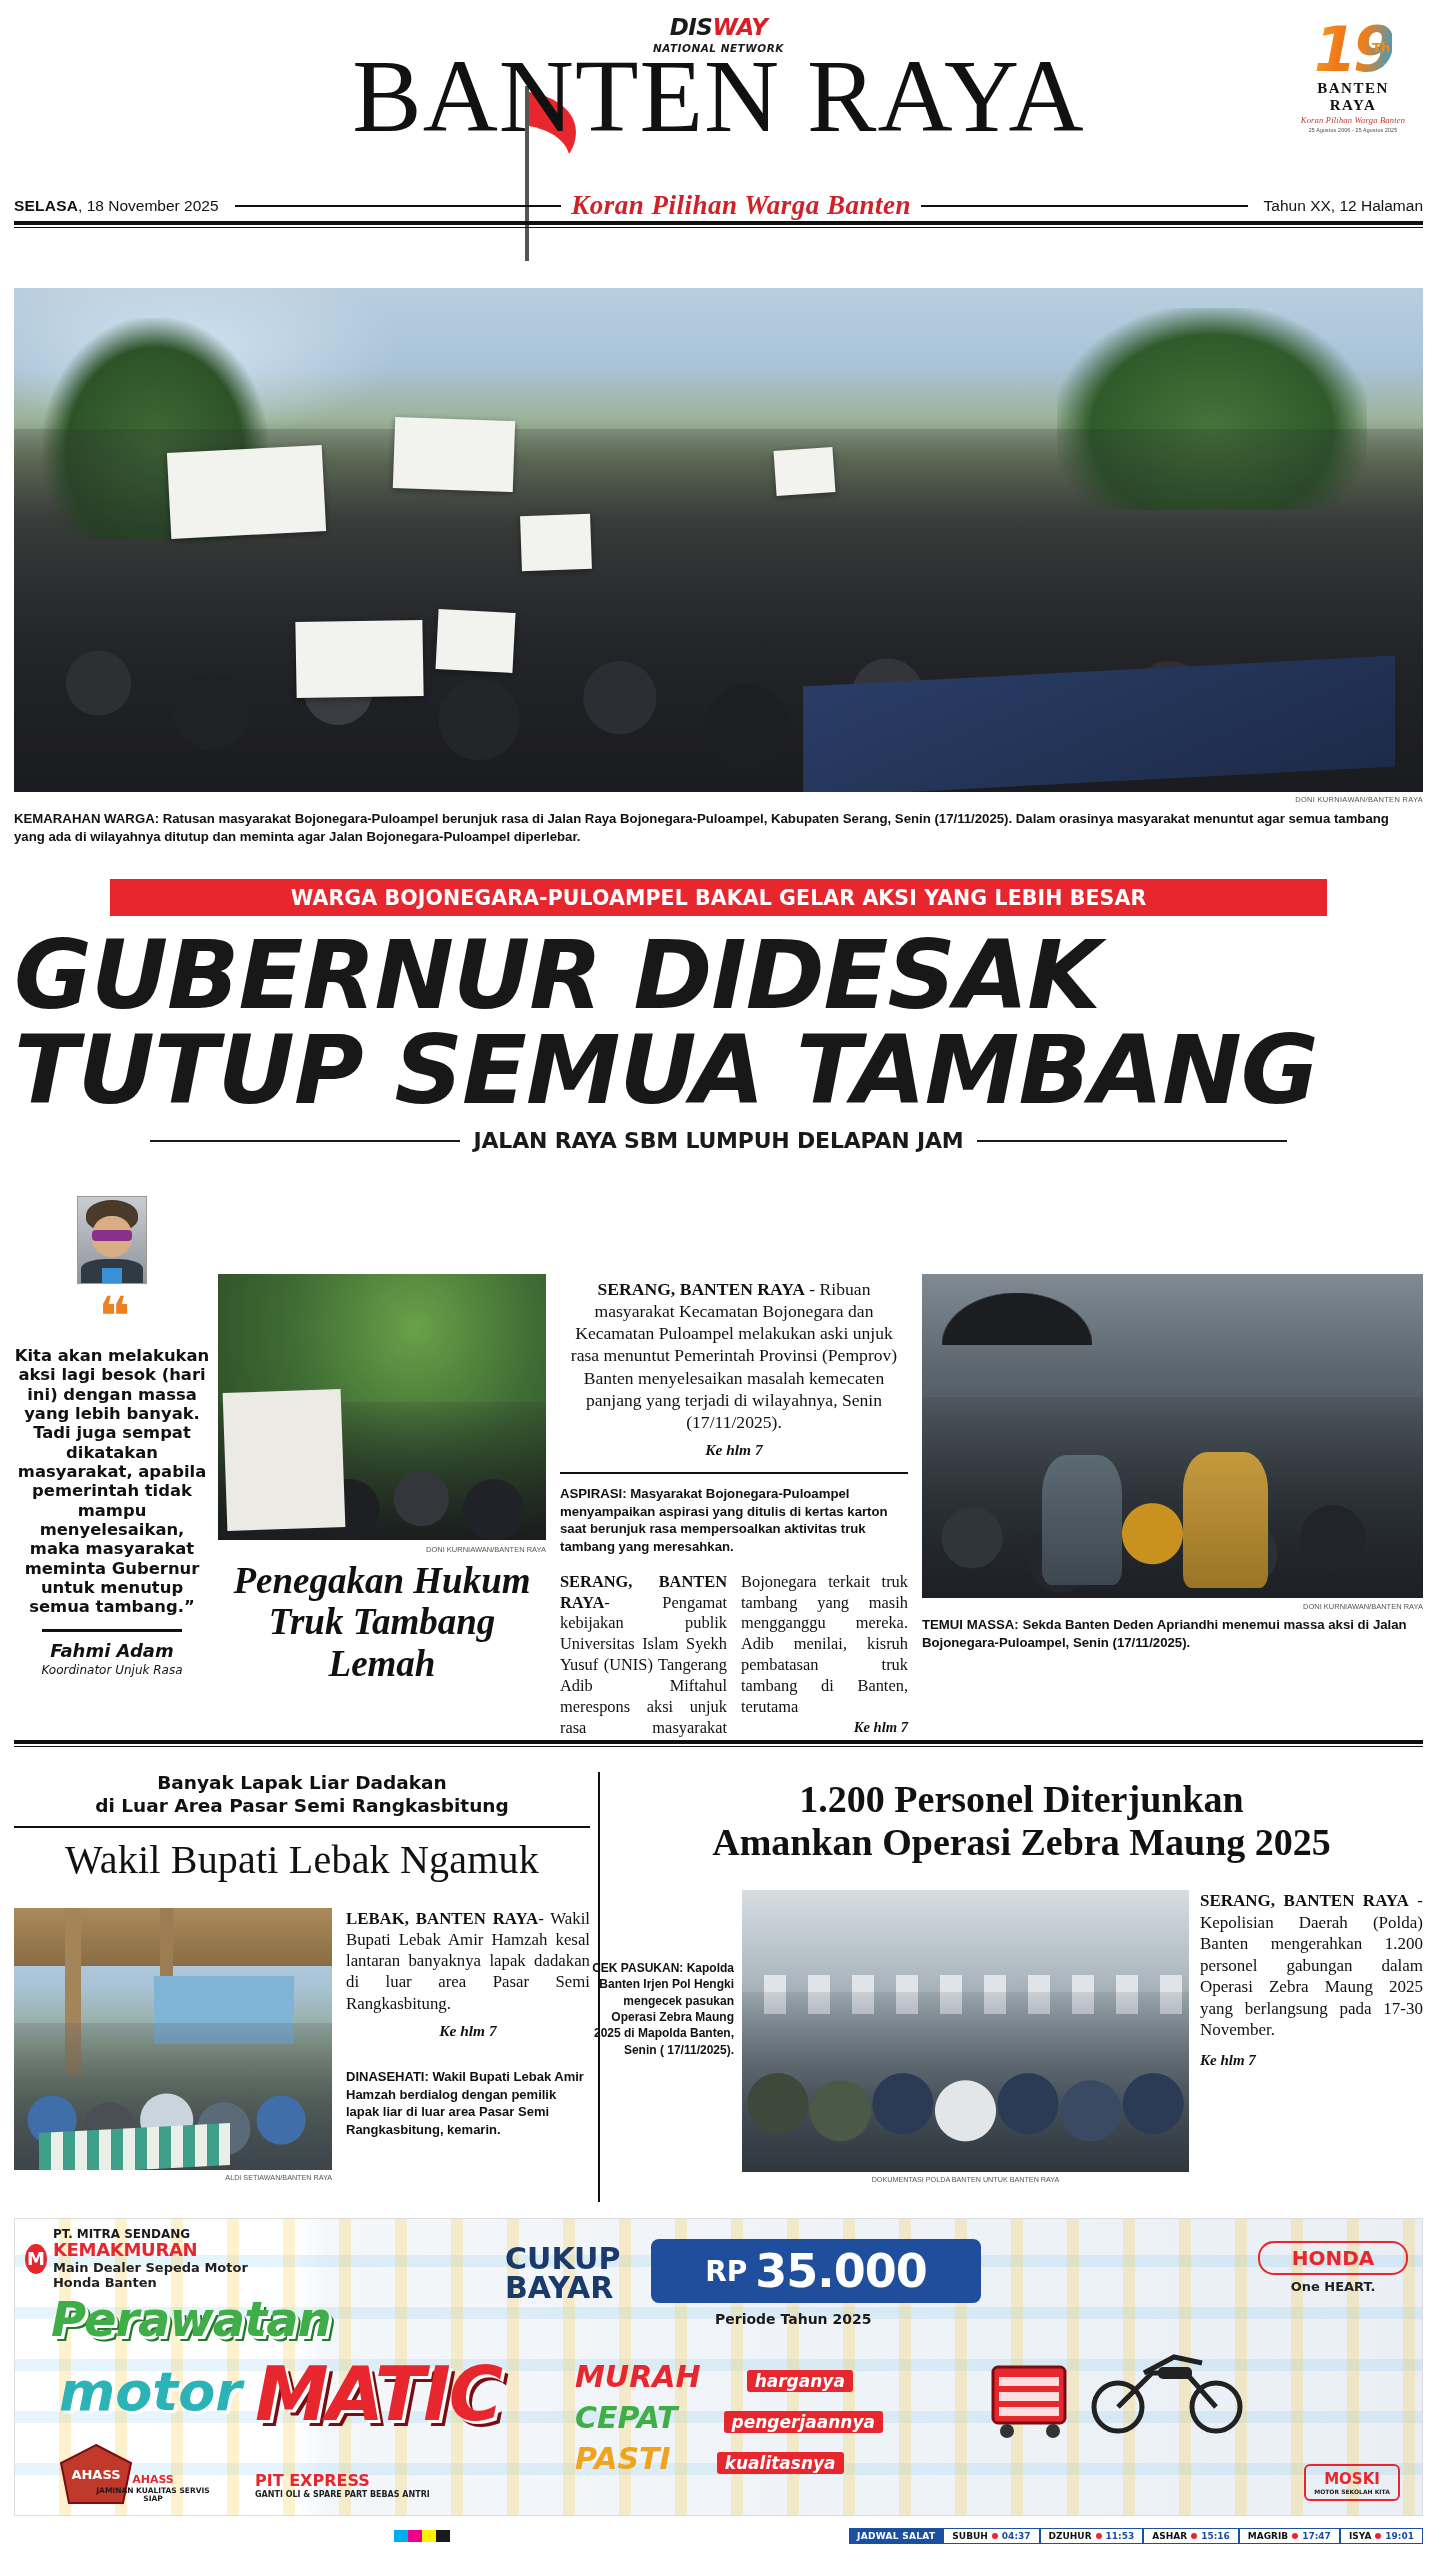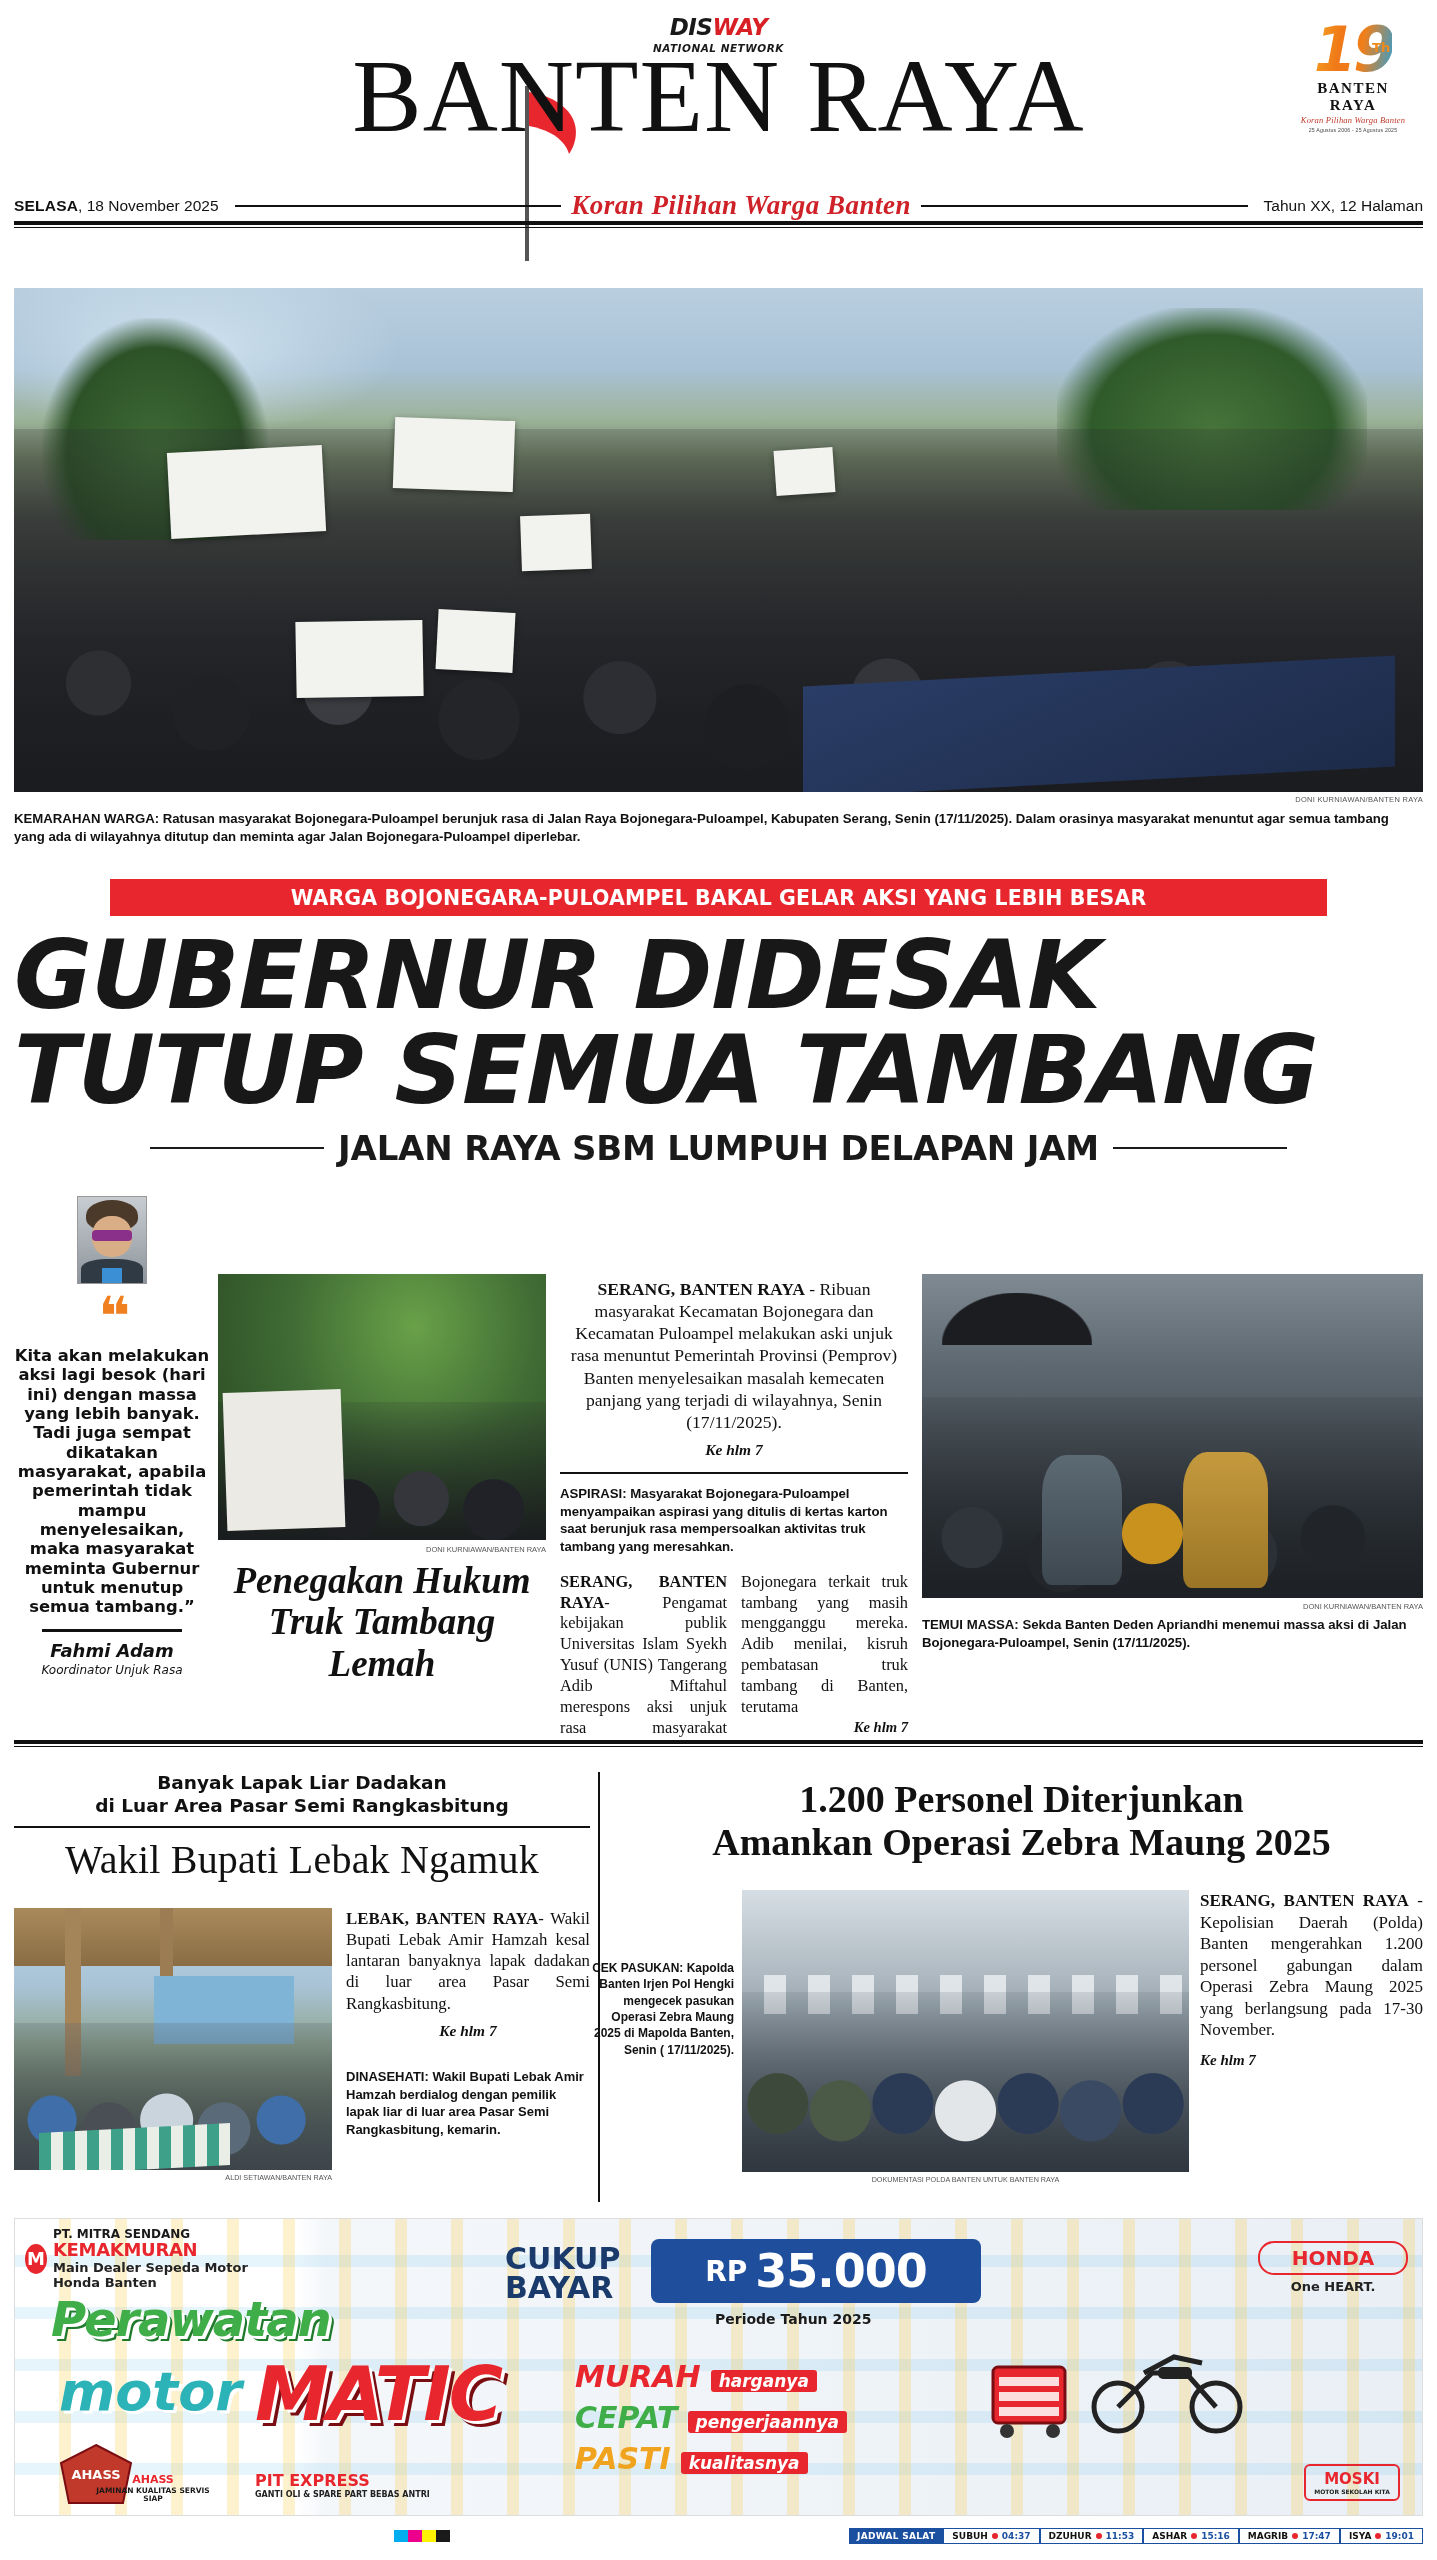--- a/index.html
+++ b/index.html
@@ -176,21 +176,21 @@
   }
   .headline .l2 { display:block; }
 
   .subheadline-wrap {
     position:absolute; left:150px; right:150px; top:1128px;
     display:flex; align-items:center; gap:14px;
   }
   .subheadline-wrap .rule2 { flex:1; height:2px; background:#1a1a1a; }
   .subheadline {
     font-family:"DejaVu Sans", sans-serif;
-    font-weight: 900; font-size: 34px; color:#1a1a1a;
+    font-weight: 900; font-size: 22px; color:#1a1a1a;
     white-space: nowrap; letter-spacing: -.2px; text-align: right;
   }
 
   
   .quotecol { position:absolute; left:14px; top:1196px; width:196px; text-align:center; }
   .q-photo {
     width: 70px; height: 88px; margin: 0 auto; border:1px solid #999;
     background: linear-gradient(#c8cdd2,#8d949b);
     position:relative; overflow:hidden;
   }
@@ -463,21 +463,21 @@
     position:absolute; left:700px; top:92px;
     font-family:"DejaVu Sans",sans-serif; font-weight:700; font-size: 14px; color:#1a1a1a;
   }
   .ad-badges { position:absolute; left:560px; top:140px; width:300px; }
   .ad-badge-row { display:flex; align-items:baseline; gap:10px; margin-bottom: 6px; }
   .ad-b-main {
     font-family:"DejaVu Sans",sans-serif; font-weight:900; font-style:italic; font-size: 30px;
   }
   .ad-b-sub {
     font-family:"DejaVu Sans",sans-serif; font-weight:800; font-style:italic; font-size: 17px;
-    color:#fff; background:#e8262d; padding: 1px 8px; border-radius: 3px;
+    color:#fff; background:#e8262d; padding: 1px 8px; border-radius: 3px; margin-left: 36px;
   }
   .m-murah { color:#e8262d; }
   .m-cepat { color:#3fae49; }
   .m-pasti { color:#f0a31e; }
   .ad-honda {
     position:absolute; right:14px; top:22px; width:150px; text-align:center;
   }
   .ad-honda-wing {
     font-family:"DejaVu Sans",sans-serif; font-weight:900; font-size:20px; color:#e8262d;
     border:2px solid #e8262d; border-radius: 16px; padding: 3px 0;

